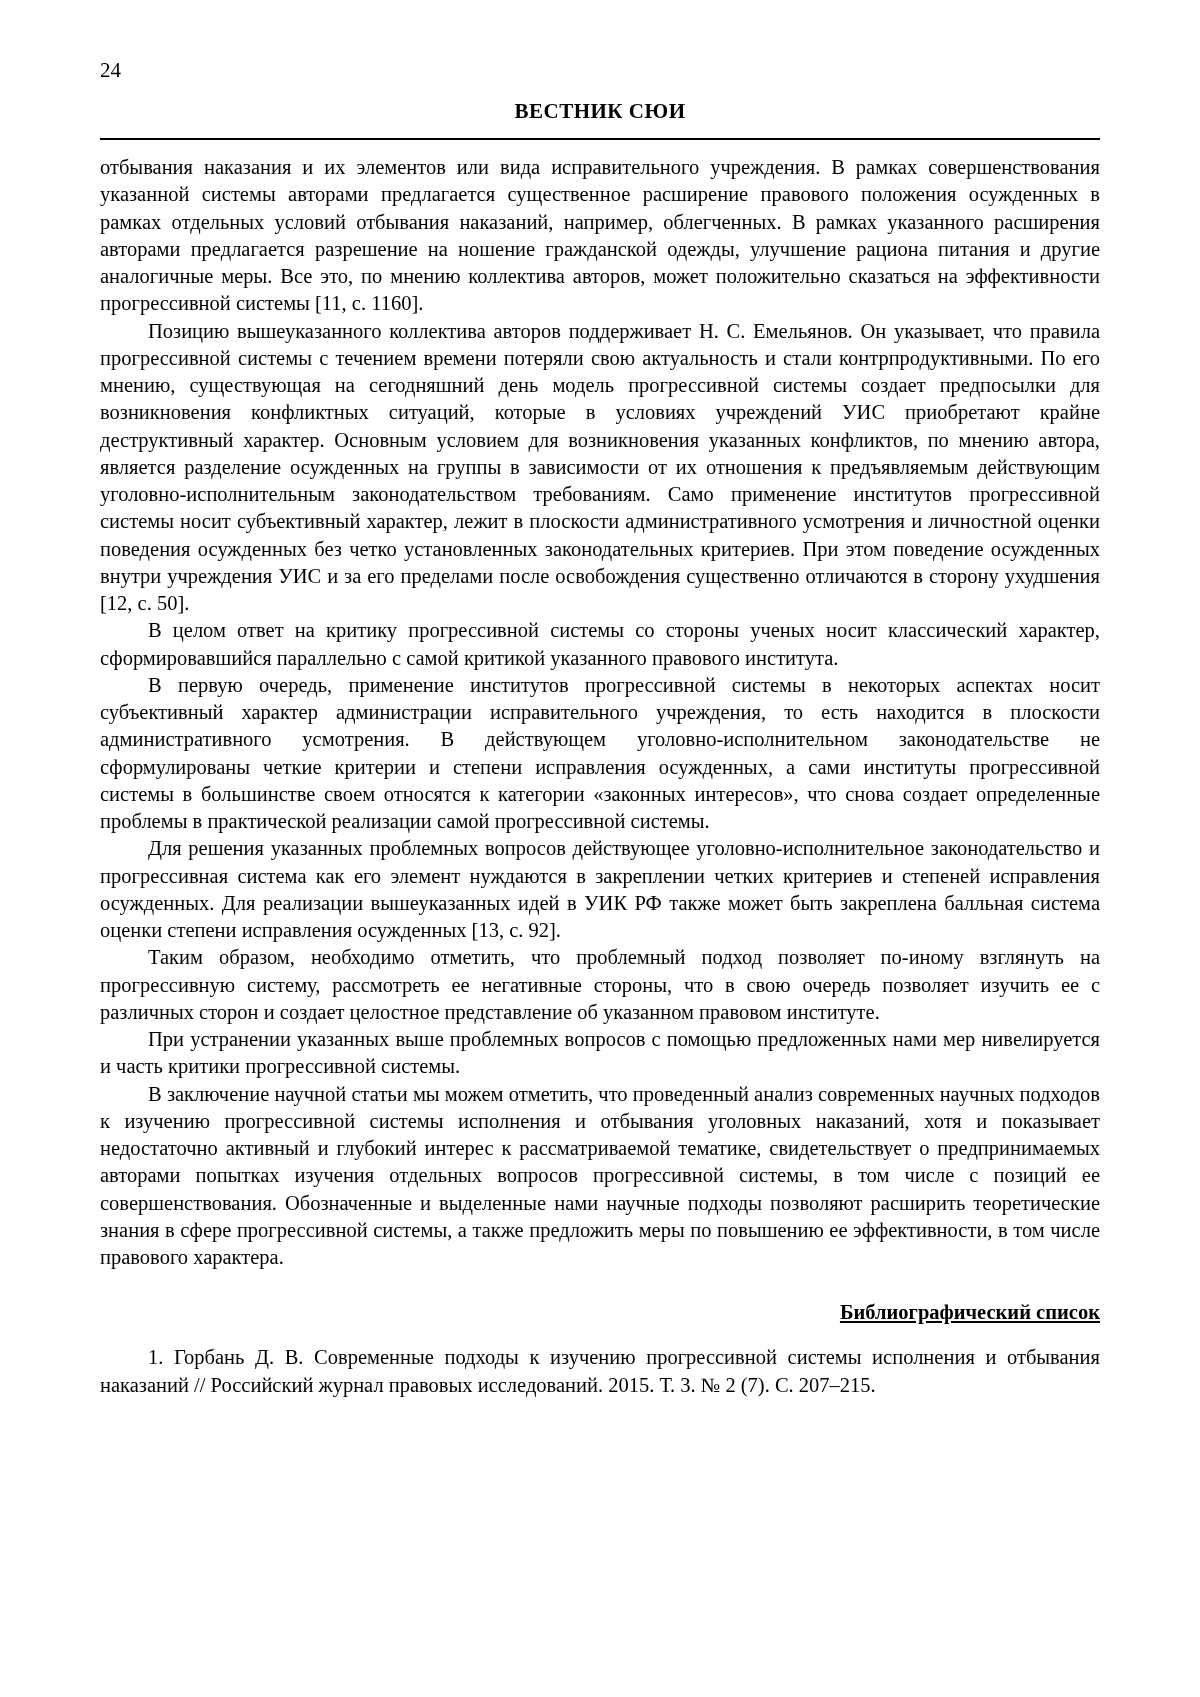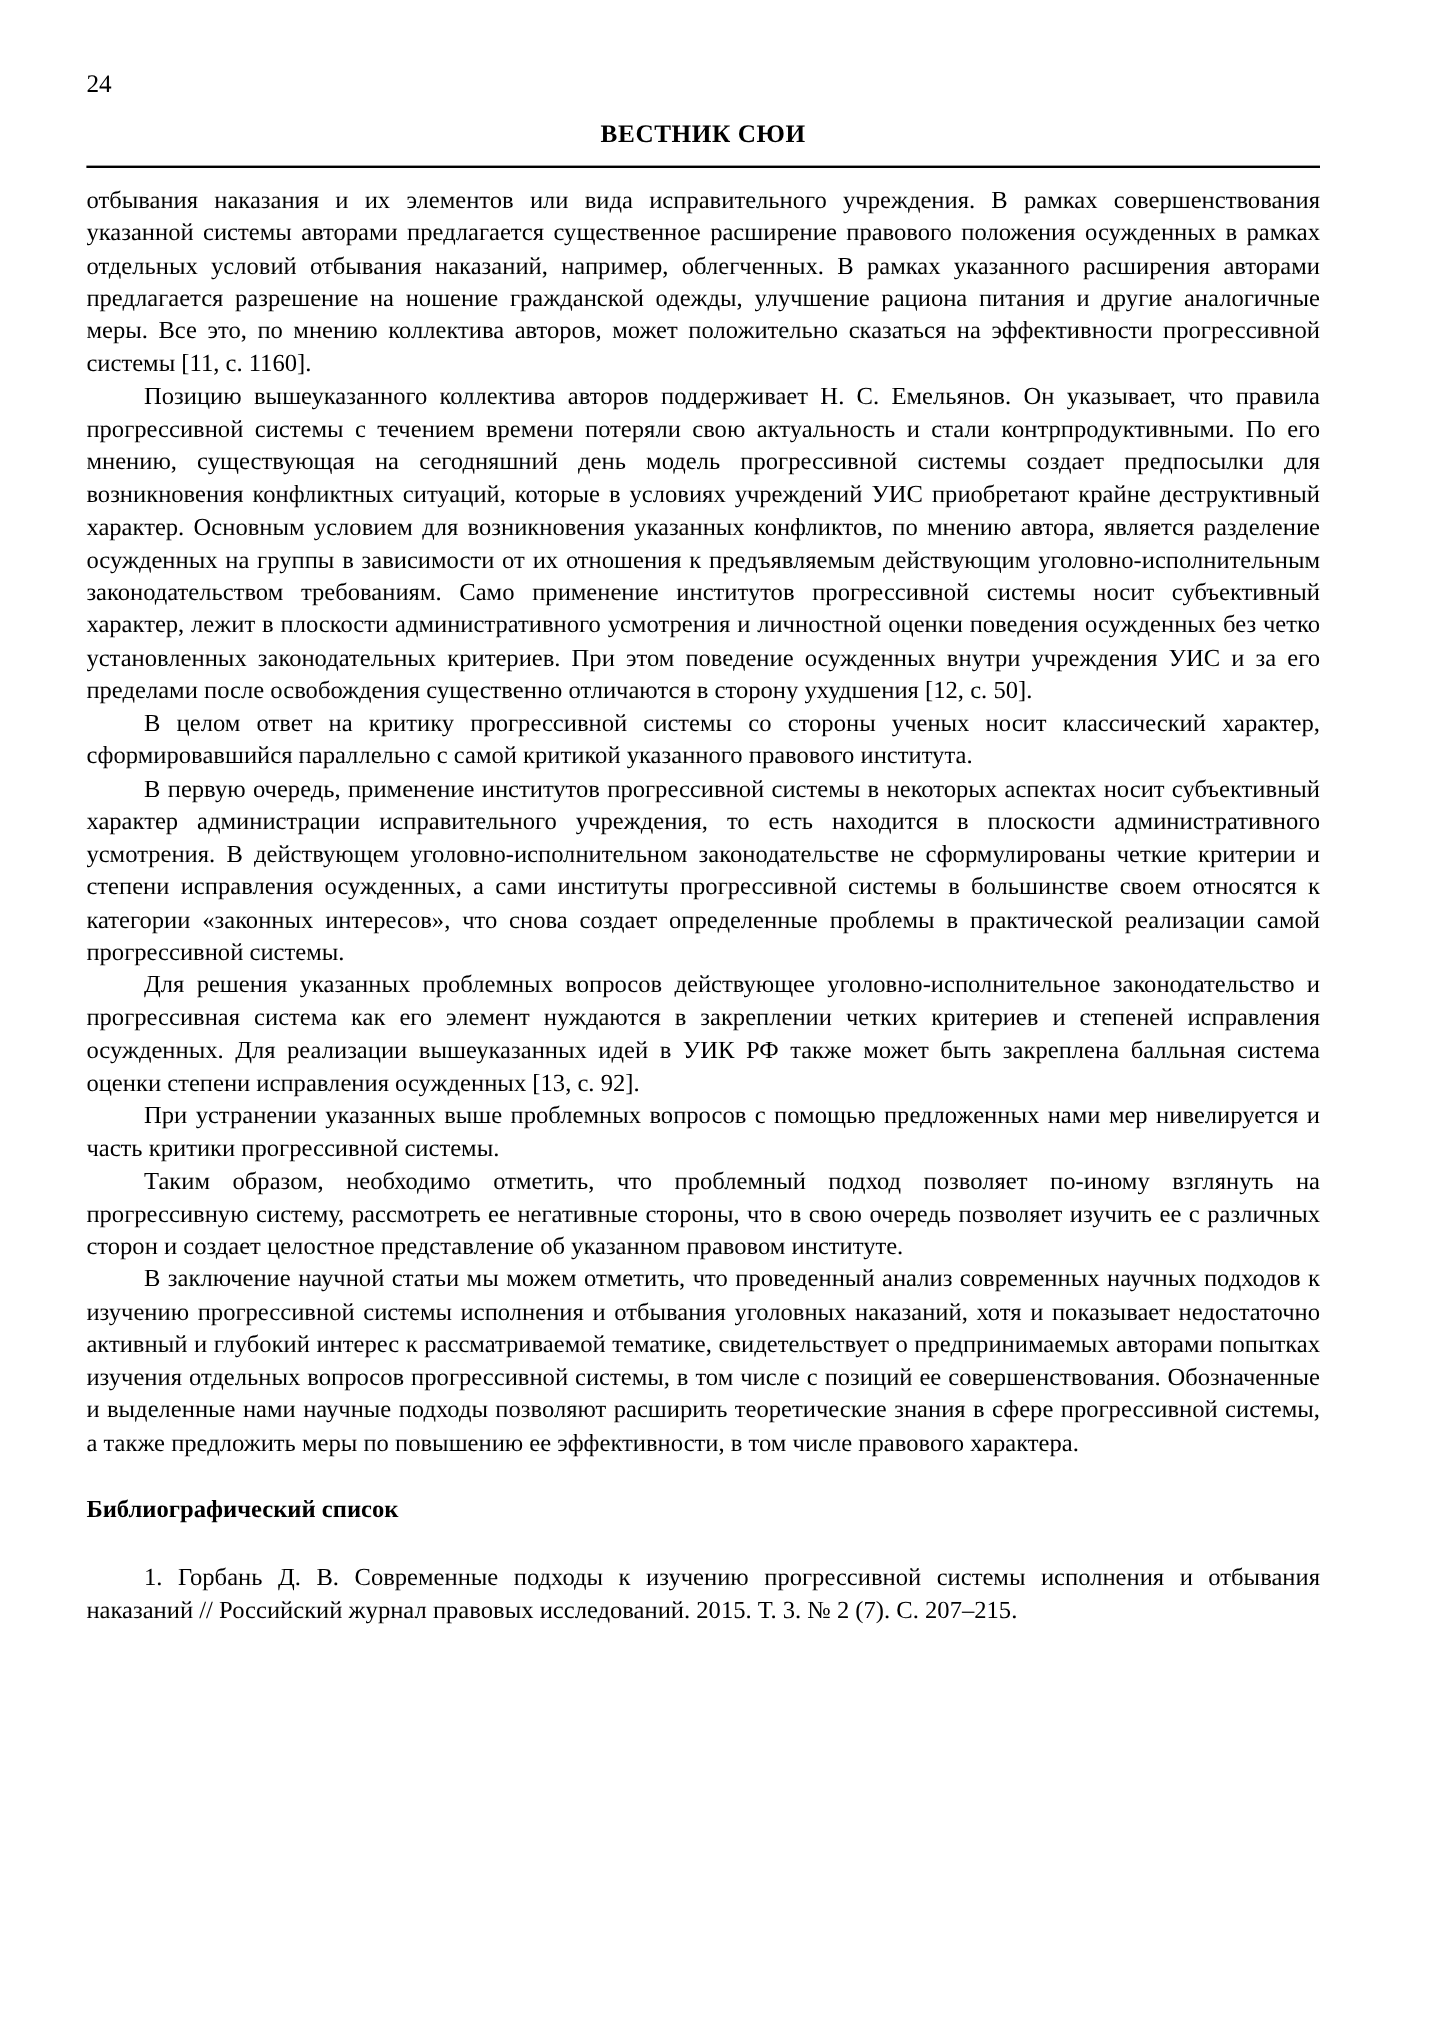--- a/index.html
+++ b/index.html
@@ -13,21 +13,21 @@
     font-family: "Liberation Serif", serif;
     color: #000000;
     position: relative;
   }
   .page {
     position: absolute;
     left: 0; top: 0;
     width: 1200px;
     height: 1190px;
     box-sizing: border-box;
-    padding: 60px 100px 40px 72px;
+    padding: 60px 100px 40px 100px;
   }
   .page-number {
     font-size: 21px;
     line-height: 1;
     margin-left: 0;
     margin-bottom: 18px;
   }
   .journal-title {
     text-align: center;
     font-weight: bold;
@@ -46,24 +46,25 @@
     text-indent: 48px;
     font-size: 20.5px;
     line-height: 1.33;
     hyphens: auto;
     -webkit-hyphens: auto;
   }
   p.body-text.no-indent {
     text-indent: 0;
   }
   .biblio-heading {
-    text-align: left;
+    text-align: right;
     font-weight: bold;
     font-size: 20.5px;
-    margin: 30px 0 32px 0;
+    margin: 30px 0 20px 0;
+    text-decoration: underline;
   }
   p.ref-item {
     margin: 0;
     text-align: justify;
     text-indent: 48px;
     font-size: 20.5px;
     line-height: 1.33;
   }
   .content-block > p + p {
     margin-top: 0;
@@ -79,22 +80,22 @@
   <div class="journal-title">ВЕСТНИК СЮИ</div>
 
   <hr class="rule">
 
   <div class="content-block">
     <p class="body-text no-indent">отбывания наказания и их элементов или вида исправительного учреждения. В рамках совершенствования указанной системы авторами предлагается существенное расширение правового положения осужденных в рамках отдельных условий отбывания наказаний, например, облегченных. В рамках указанного расширения авторами предлагается разрешение на ношение гражданской одежды, улучшение рациона питания и другие аналогичные меры. Все это, по мнению коллектива авторов, может положительно сказаться на эффективности прогрессивной системы [11, с. 1160].</p>
     <p class="body-text">Позицию вышеуказанного коллектива авторов поддерживает Н. С. Емельянов. Он указывает, что правила прогрессивной системы с течением времени потеряли свою актуальность и стали контрпродуктивными. По его мнению, существующая на сегодняшний день модель прогрессивной системы создает предпосылки для возникновения конфликтных ситуаций, которые в условиях учреждений УИС приобретают крайне деструктивный характер. Основным условием для возникновения указанных конфликтов, по мнению автора, является разделение осужденных на группы в зависимости от их отношения к предъявляемым действующим уголовно-исполнительным законодательством требованиям. Само применение институтов прогрессивной системы носит субъективный характер, лежит в плоскости административного усмотрения и личностной оценки поведения осужденных без четко установленных законодательных критериев. При этом поведение осужденных внутри учреждения УИС и за его пределами после освобождения существенно отличаются в сторону ухудшения [12, с. 50].</p>
     <p class="body-text">В целом ответ на критику прогрессивной системы со стороны ученых носит классический характер, сформировавшийся параллельно с самой критикой указанного правового института.</p>
     <p class="body-text">В первую очередь, применение институтов прогрессивной системы в некоторых аспектах носит субъективный характер администрации исправительного учреждения, то есть находится в плоскости административного усмотрения. В действующем уголовно-исполнительном законодательстве не сформулированы четкие критерии и степени исправления осужденных, а сами институты прогрессивной системы в большинстве своем относятся к категории «законных интересов», что снова создает определенные проблемы в практической реализации самой прогрессивной системы.</p>
     <p class="body-text">Для решения указанных проблемных вопросов действующее уголовно-исполнительное законодательство и прогрессивная система как его элемент нуждаются в закреплении четких критериев и степеней исправления осужденных. Для реализации вышеуказанных идей в УИК РФ также может быть закреплена балльная система оценки степени исправления осужденных [13, с. 92].</p>
+    <p class="body-text">Таким образом, необходимо отметить, что проблемный подход позволяет по-иному взглянуть на прогрессивную систему, рассмотреть ее негативные стороны, что в свою очередь позволяет изучить ее с различных сторон и создает целостное представление об указанном правовом институте.</p>
     <p class="body-text">При устранении указанных выше проблемных вопросов с помощью предложенных нами мер нивелируется и часть критики прогрессивной системы.</p>
-    <p class="body-text">Таким образом, необходимо отметить, что проблемный подход позволяет по-иному взглянуть на прогрессивную систему, рассмотреть ее негативные стороны, что в свою очередь позволяет изучить ее с различных сторон и создает целостное представление об указанном правовом институте.</p>
     <p class="body-text">В заключение научной статьи мы можем отметить, что проведенный анализ современных научных подходов к изучению прогрессивной системы исполнения и отбывания уголовных наказаний, хотя и показывает недостаточно активный и глубокий интерес к рассматриваемой тематике, свидетельствует о предпринимаемых авторами попытках изучения отдельных вопросов прогрессивной системы, в том числе с позиций ее совершенствования. Обозначенные и выделенные нами научные подходы позволяют расширить теоретические знания в сфере прогрессивной системы, а также предложить меры по повышению ее эффективности, в том числе правового характера.</p>
   </div>
 
   <div class="biblio-heading">Библиографический список</div>
 
   <div class="content-block">
     <p class="ref-item">1. Горбань Д. В. Современные подходы к изучению прогрессивной системы исполнения и отбывания наказаний // Российский журнал правовых исследований. 2015. Т. 3. № 2 (7). С. 207–215.</p>
   </div>
 
 </div>

